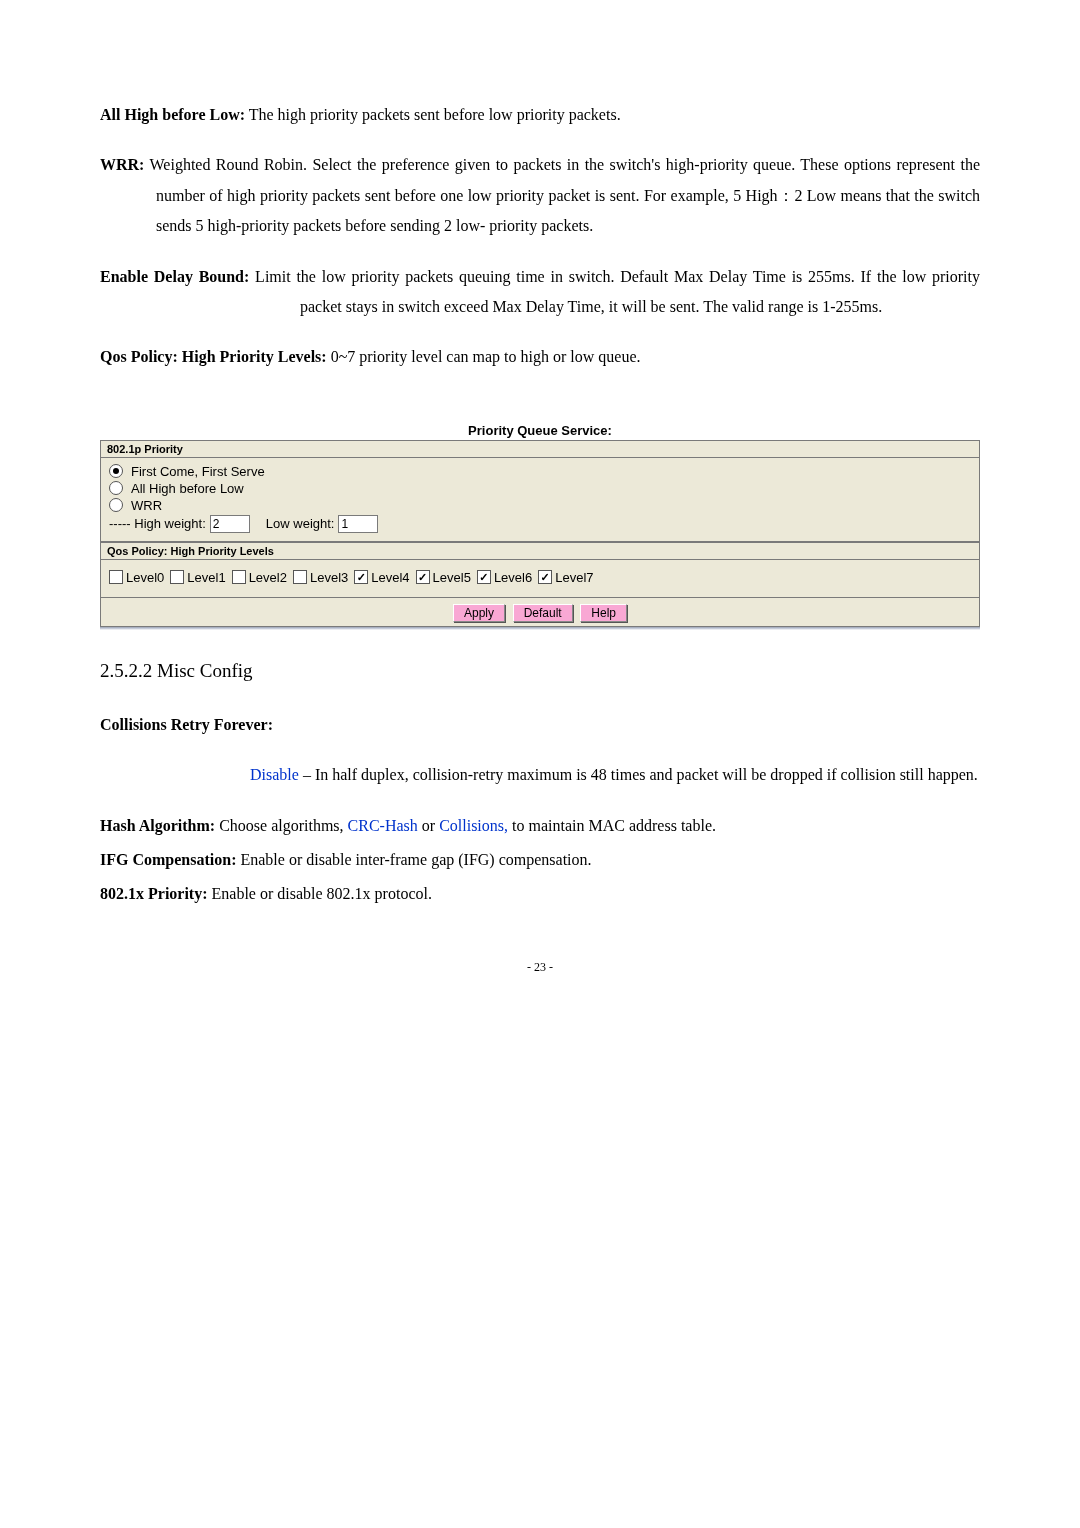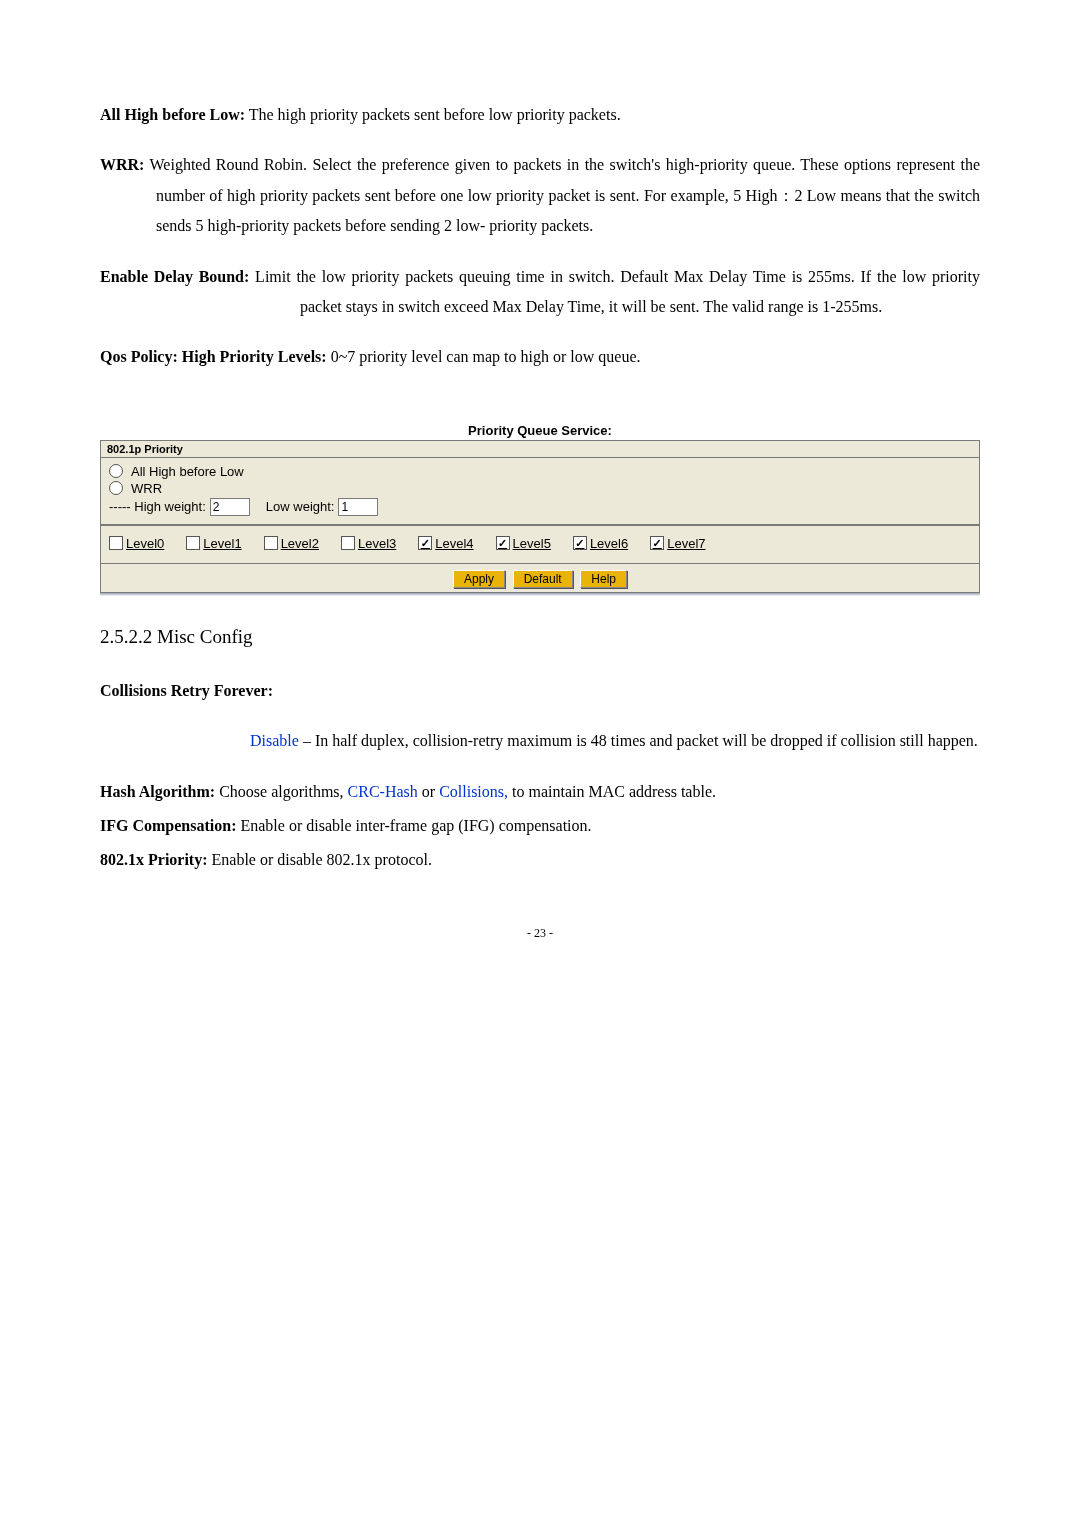--- a/index.html
+++ b/index.html
@@ -58,41 +58,41 @@
     padding: 4px 8px 6px 8px;
   }
   .radio-row, .wrr-row, .chk-row {
     display: flex;
     align-items: center;
     gap: 4px;
     margin: 2px 0;
     font-family: Verdana, Tahoma, sans-serif;
     font-size: 13px;
   }
-  .chk-row { gap: 16px; margin-top:6px; margin-bottom:6px;text-decoration:underline;}
+  .chk-row { gap: 0; margin-top:6px; margin-bottom:6px;}
   .chk-item { display:flex; align-items:center; margin-right: 6px;}
   .txtin {
     width: 34px;
     height: 16px;
     font-size: 12px;
     border: 1px solid #7a7a7a;
     background:#fff;
     padding:0 2px;
   }
   .btn-row {
     text-align: center;
     padding: 6px 0 4px 0;
     background: #ece9d8;
     border: 1px solid #7a7a7a;
     border-top: none;
   }
   .btn {
     font-family: Tahoma, Arial, sans-serif;
     font-size: 12px;
-    background: #eab308;
+    background: #f9a8d4;
     border: 1px solid #888;
     border-top-color:#fff;
     border-left-color:#fff;
     padding: 1px 10px;
     margin: 0 2px;
     box-shadow: 1px 1px 0 #555;
     cursor: pointer;
   }
   .hr-shadow {
     height:3px;
@@ -147,36 +147,41 @@
 <p class="para">
   <span class="bold">Qos Policy: High Priority Levels:</span><span> 0~7 priority level can map to high or low queue.</span>
 </p>
 
 <div class="screenshot">
   <div class="pq-title">Priority Queue Service:</div>
 
   <div class="panel-header">802.1p Priority</div>
   <div class="panel-body">
     <div class="radio-row">
+      <span class="radio-dot"></span>
+      <span>First Come, First Serve</span>
+    </div>
+    <div class="radio-row">
       <span class="radio-empty"></span>
       <span>All High before Low</span>
     </div>
     <div class="radio-row">
       <span class="radio-empty"></span>
       <span>WRR</span>
     </div>
     <div class="wrr-row">
       <span>----- High weight:</span>
       <input class="txtin" value="2" style="">
       <span style="width:8px"></span>
       <span>Low weight:</span>
       <input class="txtin" value="1" style="">
     </div>
   </div>
 
+  <div class="panel-header">Qos Policy: High Priority Levels</div>
   <div class="panel-body">
     <div class="chk-row" id="levels-row">
         <span class="chk-item">
           <span class="chk"></span>
           <span>Level0</span>
         </span>
         <span class="chk-item">
           <span class="chk"></span>
           <span>Level1</span>
         </span>

